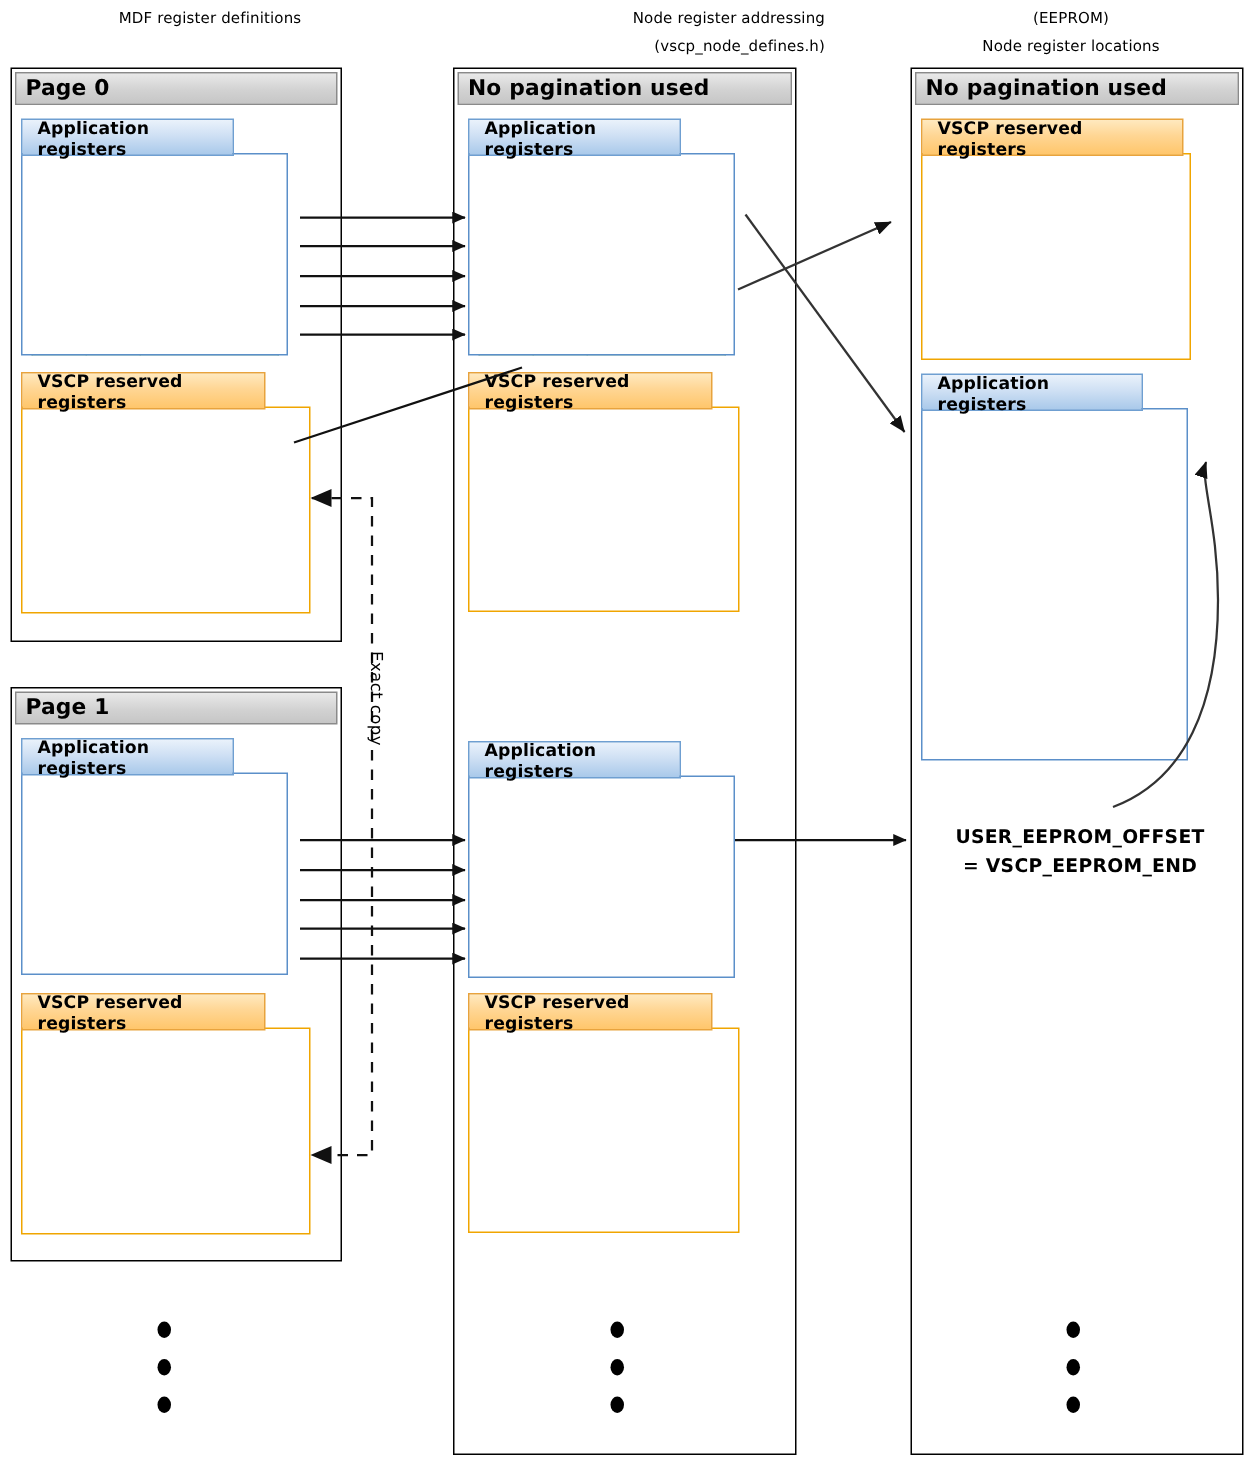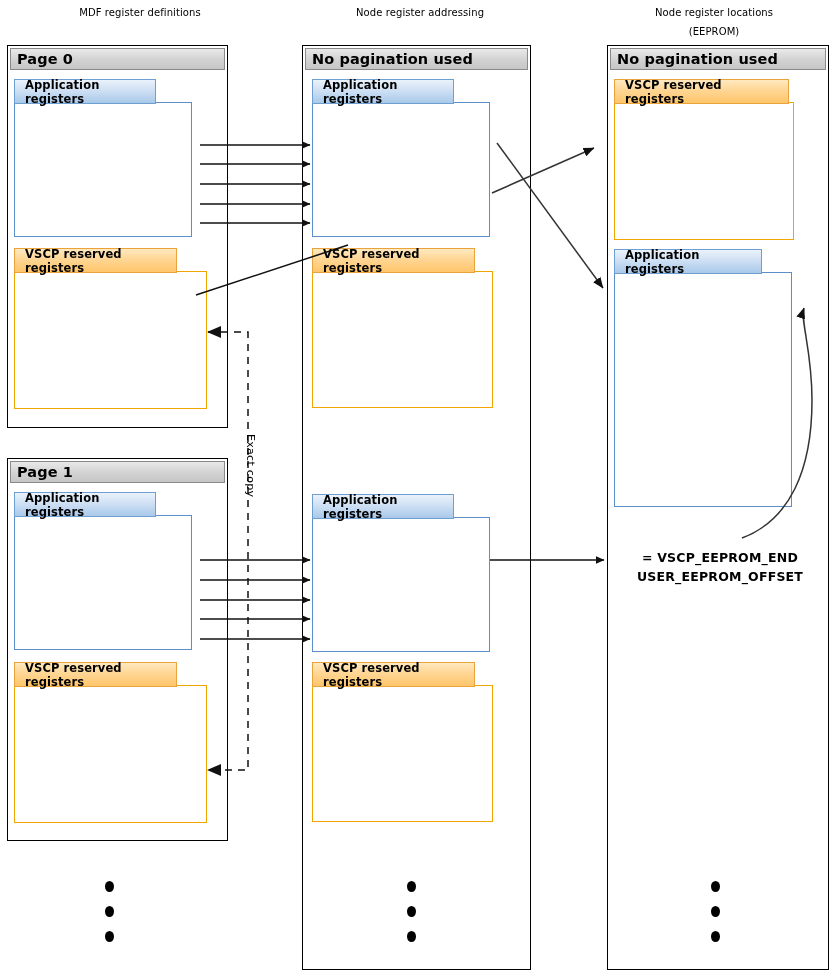--- a/index.html
+++ b/index.html
@@ -61,26 +61,27 @@
   .dots{position:absolute;z-index:5;}
   .dots i{display:block;width:9px;height:11px;background:#000;
           border-radius:50%;margin-bottom:14px;}
 </style>
 </head>
 <body>
 
 <div class="col-title" style="left:0px;top:3px;width:280px;">
   <div>MDF register definitions</div>
 </div>
-<div class="col-title" style="left:290px;top:3px;width:260px;">
+<div class="col-title" style="left:290px;top:3px;width:260px;text-align:right;">
   <div>Node register addressing</div>
+  <div>(vscp_node_defines.h)</div>
 </div>
 <div class="col-title" style="left:595px;top:3px;width:238px;">
+  <div>(EEPROM)</div>
   <div>Node register locations</div>
-  <div>(EEPROM)</div>
 </div>
 
 <div class="colbox" style="left:7px;top:45px;width:221px;height:383px;"></div>
 <div class="greyhdr" style="left:10px;top:48px;width:215px;height:22px;">
   <span>Page 0</span>
 </div>
 
 <div class="tab blue" style="left:14px;top:79px;width:142px;">
   <span>Application registers</span>
 </div>
@@ -444,22 +445,22 @@
       </tr>
       <tr>
         <td style="width:36px">339</td>
         <td style="width:36px">..</td>
         <td style="width:92px">reg</td>
       </tr>
     </tbody>
   </table>
 
 <div class="annot" style="left:620px;top:548px;width:200px;">
+  <div>USER_EEPROM_OFFSET</div>
   <div>= VSCP_EEPROM_END</div>
-  <div>USER_EEPROM_OFFSET</div>
 </div>
 
 <div class="dots" style="left:711px;top:881px;">
   <i></i>
     <i></i>
     <i></i>
 </div>
 
 <div class="vlabel" style="left:257px;top:434px;">Exact copy</div>
 

